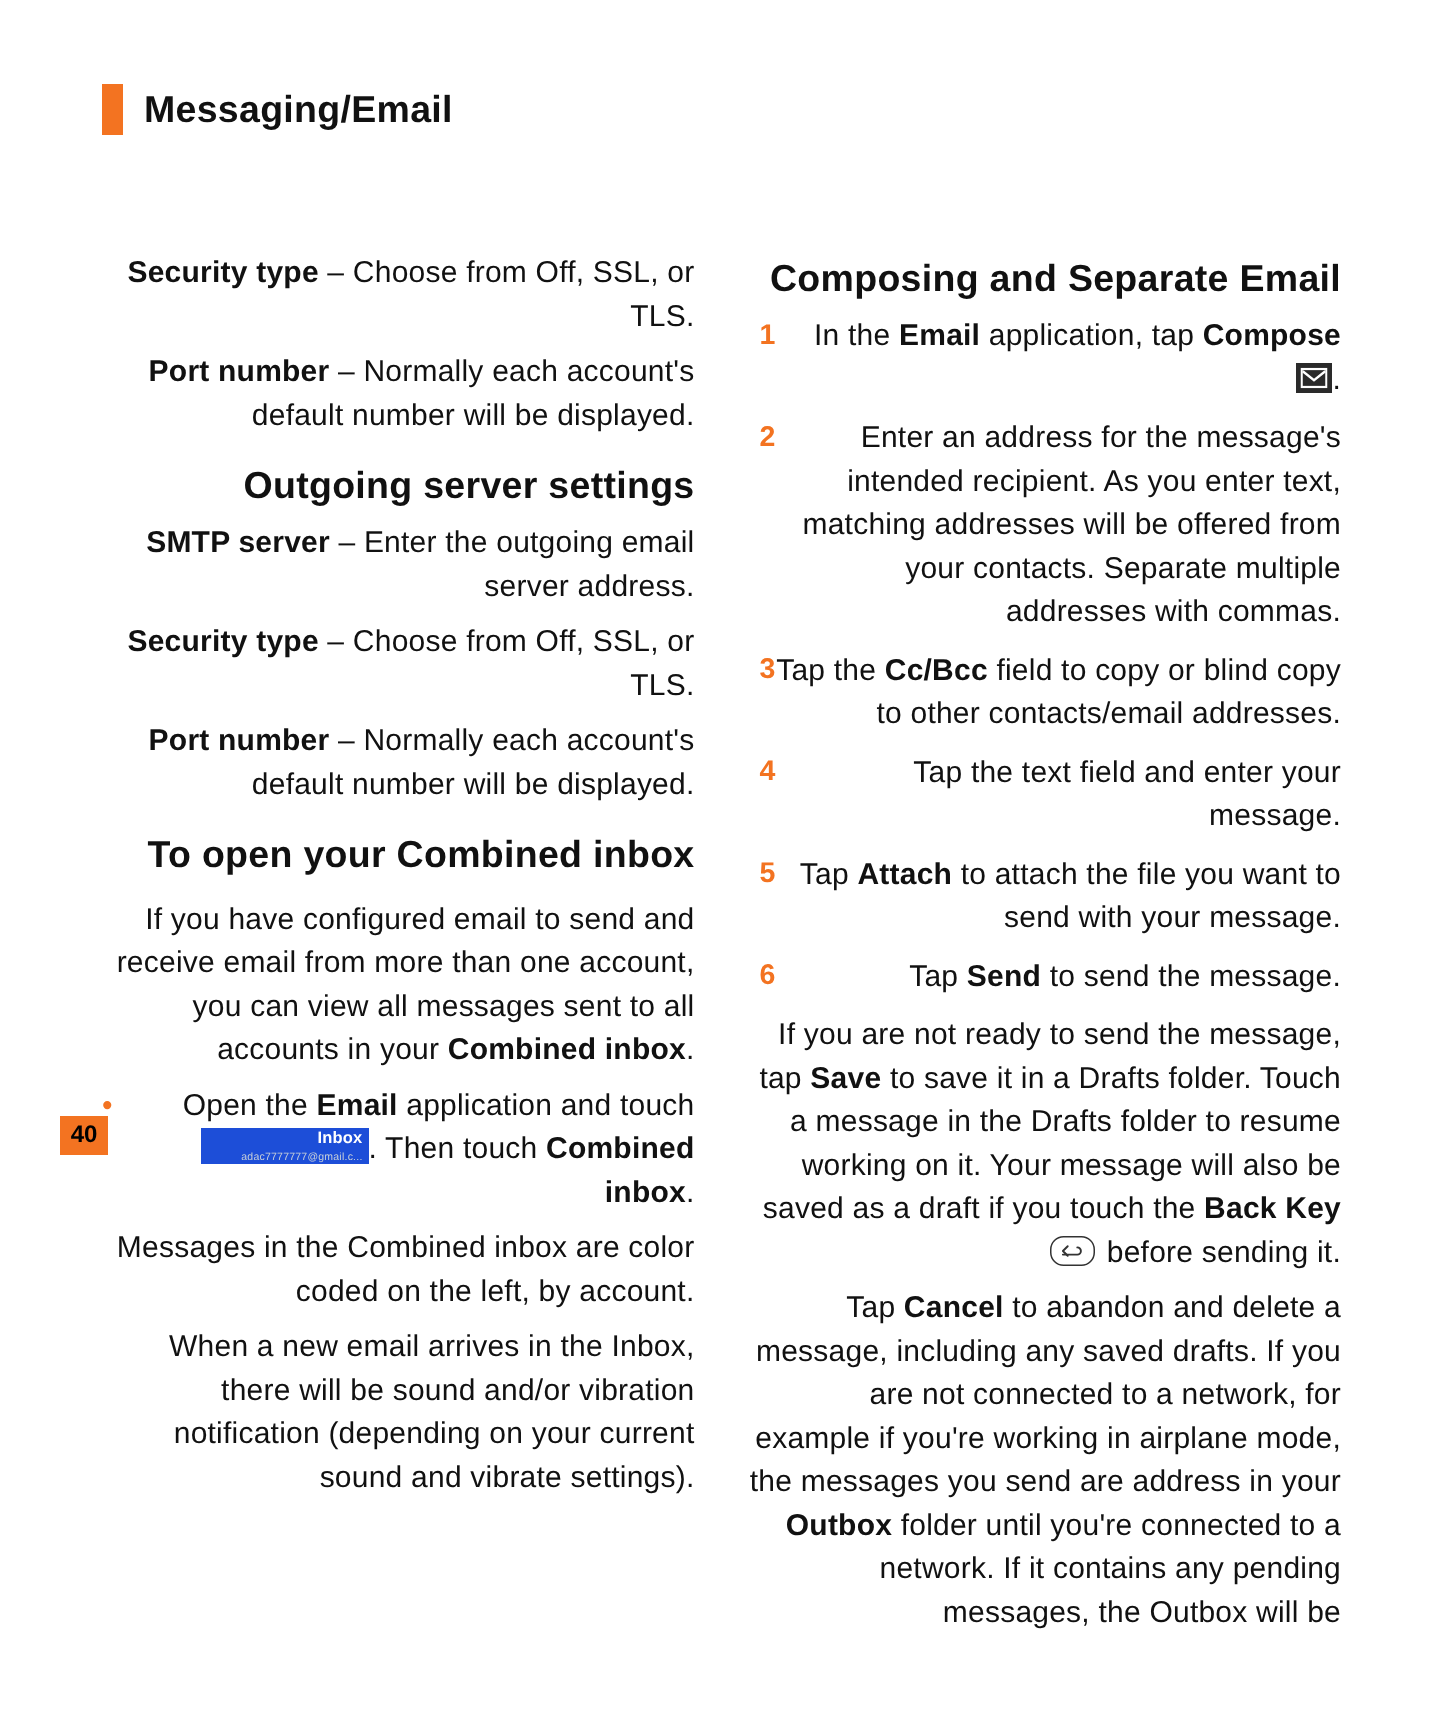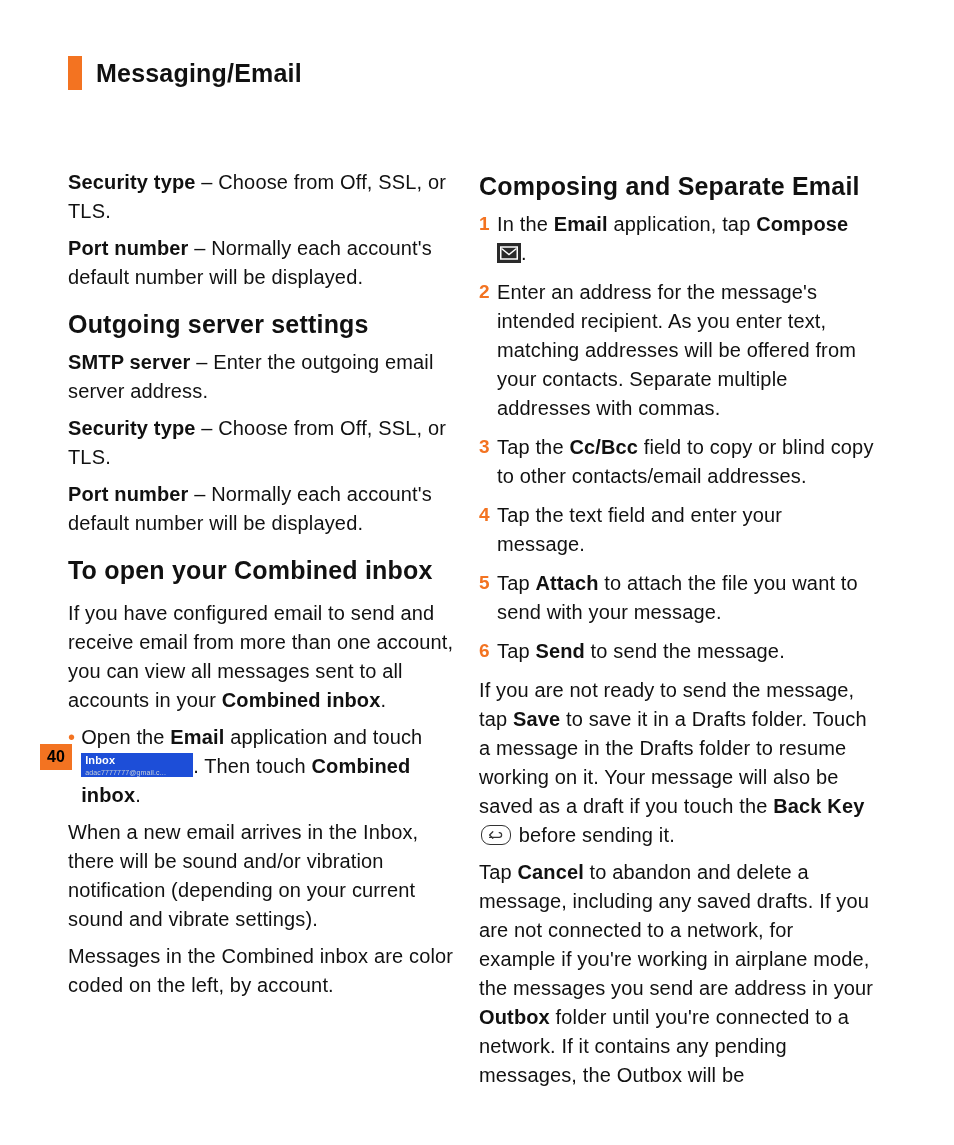--- a/index.html
+++ b/index.html
@@ -13,41 +13,42 @@
     color: #111;
     background: #fff;
     position: relative;
   }
   .page {
     position: relative;
     width: 954px;
     height: 822px;
     box-sizing: border-box;
     padding: 56px 48px 0 68px;
+    text-align: right;
   }
   .header {
     display: flex;
     align-items: center;
     margin-bottom: 78px;
   }
   .orange-tab {
     width: 14px;
     height: 34px;
     background: #f37321;
     margin-right: 14px;
   }
   .header-title {
     font-family: "Arial Narrow", "Helvetica Neue", Helvetica, Arial, sans-serif;
     font-weight: 700;
     font-size: 25px;
     letter-spacing: 0.2px;
   }
   .columns {
     display: flex;
-    gap: 16px;
+    gap: 36px;
   }
   .col {
     width: 395px;
     font-size: 20px;
     line-height: 1.45;
     letter-spacing: 0.15px;
   }
   .col p { margin: 0 0 8px 0; }
   .h2 {
     font-family: "Arial Narrow", "Helvetica Neue", Helvetica, Arial, sans-serif;
@@ -181,22 +182,22 @@
         <div class="bullet-dot">•</div>
         <div class="bullet-body">
           <span>Open the </span><strong>Email</strong><span> application and touch </span>
           <span class="inbox-chip">
             <span class="line1">Inbox</span><br>
             <span class="line2">adac7777777@gmail.c...</span>
           </span><span>. Then touch </span><strong>Combined inbox</strong><span>.</span>
         </div>
       </div>
 
+      <p style="margin-top:8px;">Messages in the Combined inbox are color coded on the left, by account.</p>
       <p style="margin-top:8px;">When a new email arrives in the Inbox, there will be sound and/or vibration notification (depending on your current sound and vibrate settings).</p>
-      <p style="margin-top:8px;">Messages in the Combined inbox are color coded on the left, by account.</p>
     </div>
 
     <div class="col">
       <div class="h2 first">Composing and Separate Email</div>
 
       <div class="num-list">
         <div class="num-item">
           <div class="num">1</div>
           <div class="num-body">
             <span>In the </span><strong>Email</strong><span> application, tap </span><strong>Compose</strong><span> </span><span class="compose-icon">

